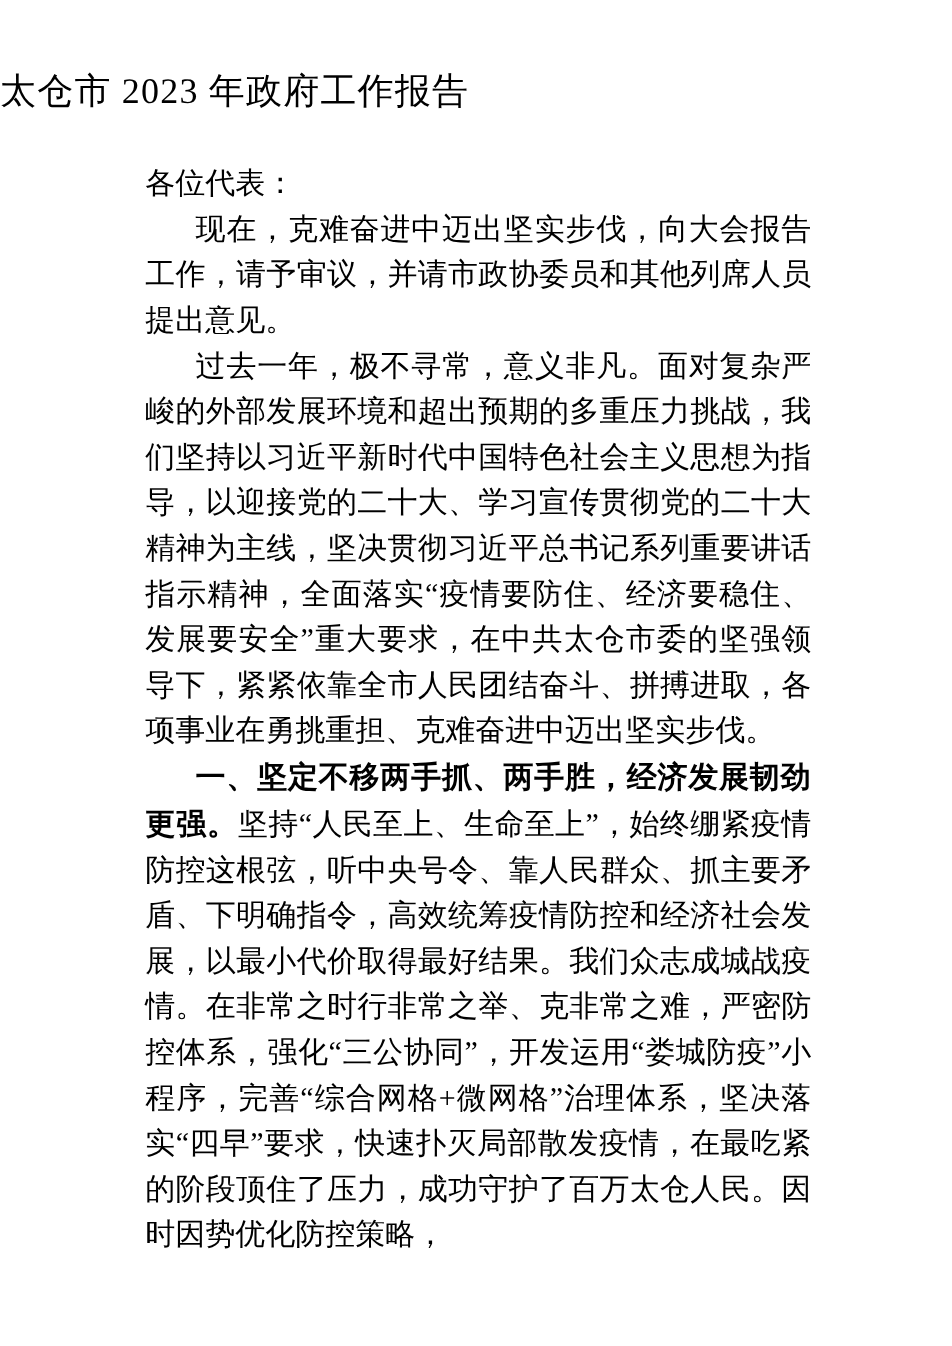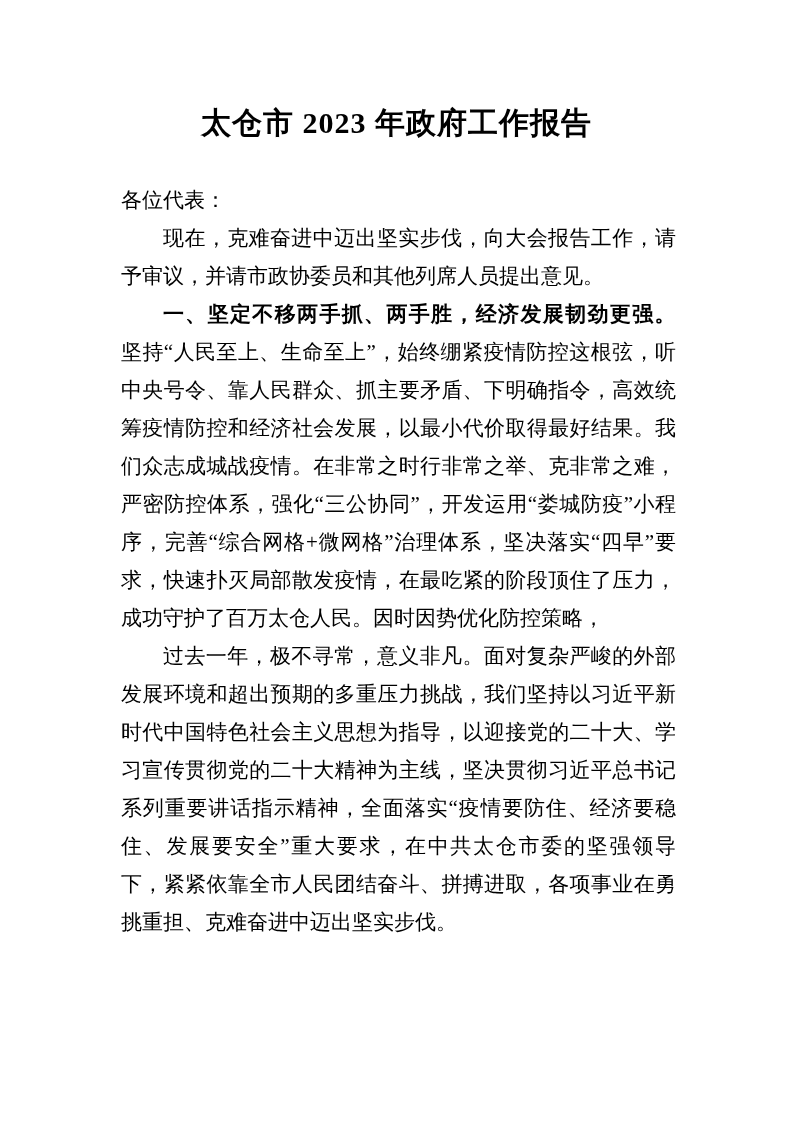--- a/index.html
+++ b/index.html
@@ -11,32 +11,32 @@
     position: relative;
     width: 793px;
     height: 1122px;
     background: #ffffff;
     color: #000000;
     overflow: hidden;
     font-family: "Liberation Serif", "DejaVu Serif", serif;
   }
   .doc-title {
     margin: 0;
-    padding-top: 100px;
-    text-align: center;
+    padding-top: 54px;
+    text-align: left;
     font-size: 30px;
     line-height: 46px;
-    font-weight: 700;
+    font-weight: 400;
     font-family: "Liberation Serif", "DejaVu Serif", serif;
     letter-spacing: 1px;
   }
   .doc-body {
     margin: 35px 117px 0 121px;
     width: 555px;
-    font-size: 21px;
+    font-size: 25px;
     line-height: 38px;
     text-align: justify;
     text-justify: inter-character;
     word-break: break-all;
   }
   .doc-body p {
     margin: 0;
     padding: 0;
   }
   .indent {
@@ -53,17 +53,17 @@
 
 <div class="page">
   <h1 class="doc-title">太仓市 2023 年政府工作报告</h1>
 
   <div class="doc-body">
     <p class="salutation">各位代表：</p>
 
     <p class="indent">现在，克难奋进中迈出坚实步伐，向大会报告工作，请予审议，并请市政协委员和其他列席人员提出意见。</p>
 
 
+    <p class="indent">过去一年，极不寻常，意义非凡。面对复杂严峻的外部发展环境和超出预期的多重压力挑战，我们坚持以习近平新时代中国特色社会主义思想为指导，以迎接党的二十大、学习宣传贯彻党的二十大精神为主线，坚决贯彻习近平总书记系列重要讲话指示精神，全面落实“疫情要防住、经济要稳住、发展要安全”重大要求，在中共太仓市委的坚强领导下，紧紧依靠全市人民团结奋斗、拼搏进取，各项事业在勇挑重担、克难奋进中迈出坚实步伐。</p>
+
     <p class="indent"><span class="heading-black">一、坚定不移两手抓、两手胜，经济发展韧劲更强。</span><span>坚持“人民至上、生命至上”，始终绷紧疫情防控这根弦，听中央号令、靠人民群众、抓主要矛盾、下明确指令，高效统筹疫情防控和经济社会发展，以最小代价取得最好结果。我们众志成城战疫情。在非常之时行非常之举、克非常之难，严密防控体系，强化“三公协同”，开发运用“娄城防疫”小程序，完善“综合网格+微网格”治理体系，坚决落实“四早”要求，快速扑灭局部散发疫情，在最吃紧的阶段顶住了压力，成功守护了百万太仓人民。因时因势优化防控策略，</span></p>
-
-    <p class="indent">过去一年，极不寻常，意义非凡。面对复杂严峻的外部发展环境和超出预期的多重压力挑战，我们坚持以习近平新时代中国特色社会主义思想为指导，以迎接党的二十大、学习宣传贯彻党的二十大精神为主线，坚决贯彻习近平总书记系列重要讲话指示精神，全面落实“疫情要防住、经济要稳住、发展要安全”重大要求，在中共太仓市委的坚强领导下，紧紧依靠全市人民团结奋斗、拼搏进取，各项事业在勇挑重担、克难奋进中迈出坚实步伐。</p>
   </div>
 </div>
 
 </body></html>

